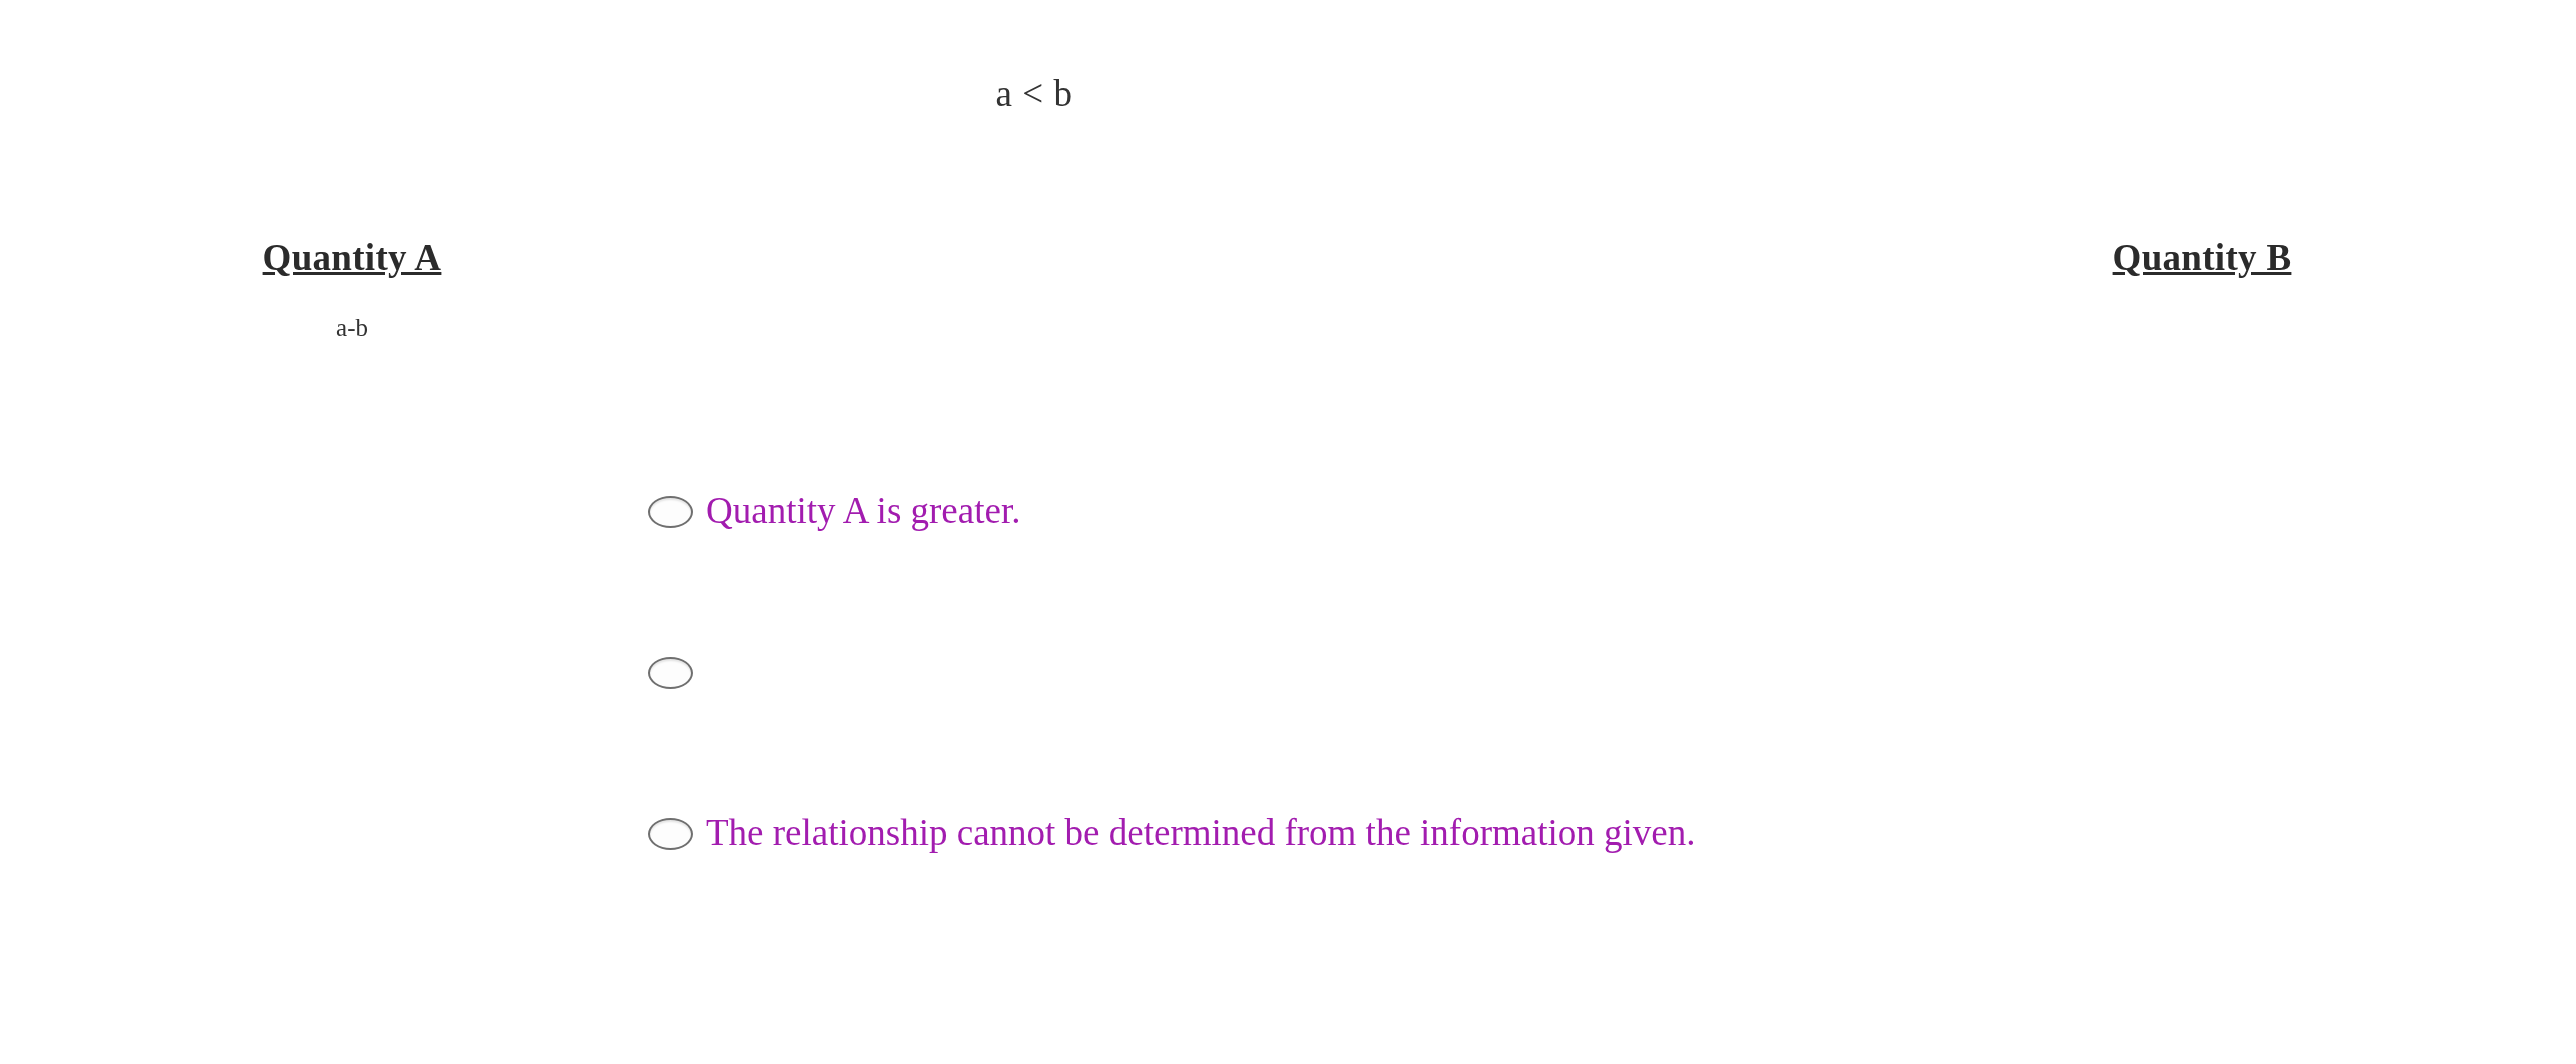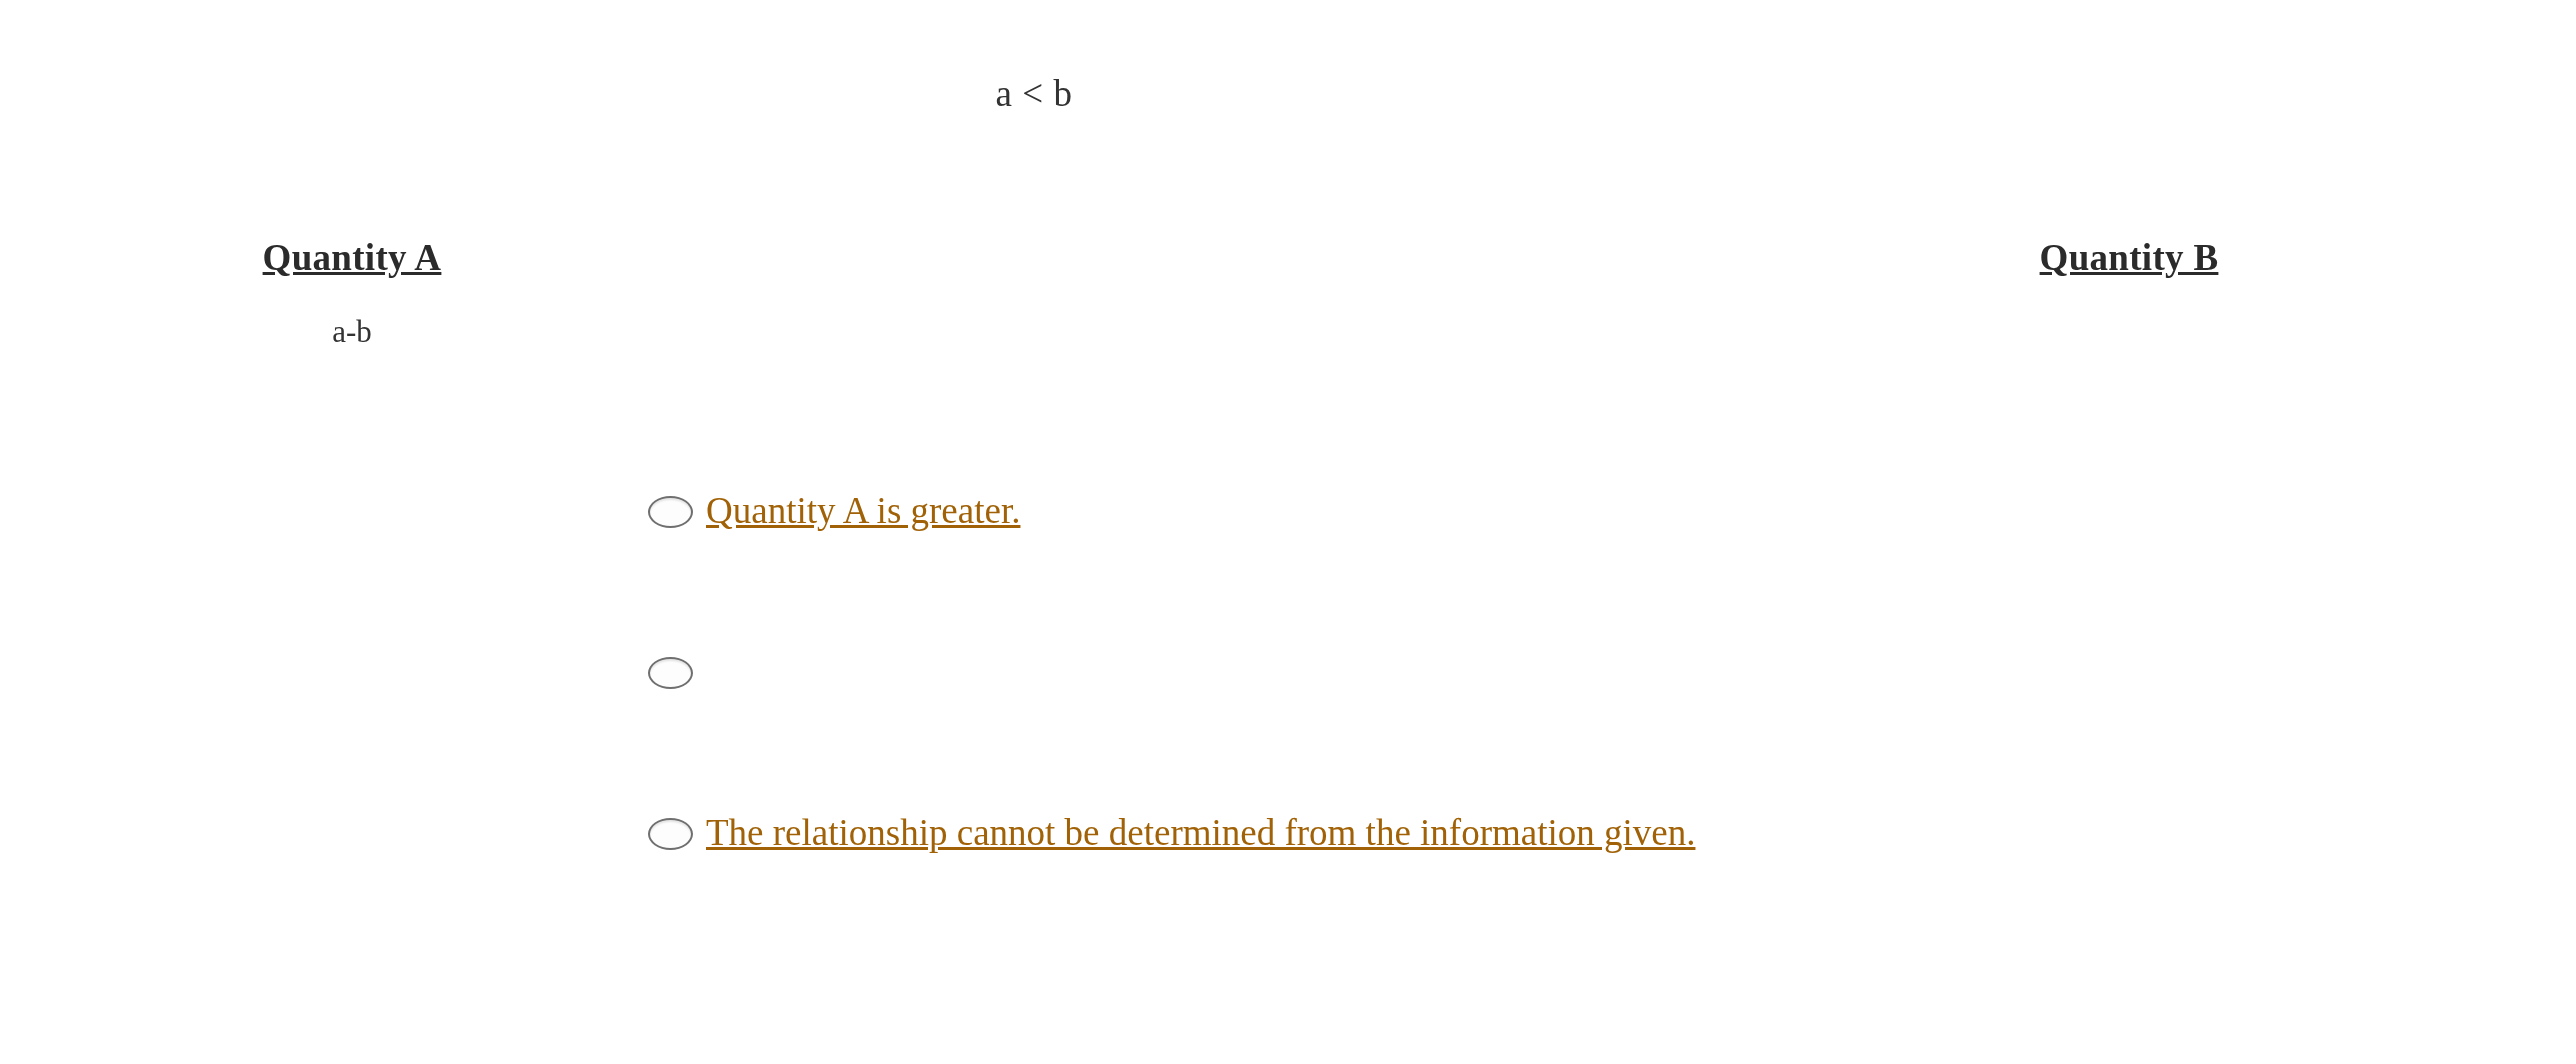--- a/index.html
+++ b/index.html
@@ -40,34 +40,34 @@
     left: 0;
     width: 2576px;
     height: 185px;
   }
   .quantity-col {
     position: absolute;
     width: 648px;
     text-align: center;
   }
   .quantity-col.a { left: 28px; }
-  .quantity-col.b { left: 1805px; }
+  .quantity-col.b { left: 1878px; }
 
   .quantity-heading {
     font-size: 37px;
     font-weight: bold;
     text-decoration: underline;
     color: #2b2b2b;
     letter-spacing: 0.3px;
     display: inline-block;
     text-align: center;
   }
   .quantity-value {
     margin-top: 35px;
-    font-size: 31px;
+    font-size: 25px;
     color: #333333;
   }
 
   
   .options {
     position: absolute;
     top: 467px;
     left: 648px;
     width: 1851px;
   }
@@ -83,24 +83,23 @@
     height: 28px;
     flex: 0 0 auto;
     border: 2.8px solid #6f6f6f;
     border-radius: 50%;
     background: #fdfdfd;
     box-shadow: inset 0 1.9px 1.9px rgba(0,0,0,0.10);
     margin-right: 13px;
   }
   .option-label {
     font-size: 37px;
-    color: #a16207;
+    color: #a21caf;
     line-height: 1.1;
     white-space: nowrap;
-    text-decoration: underline;
   }
 </style>
 </head>
 <body>
 
 <div class="question-root">
 
   <div class="condition">a &lt; b</div>
 
   <div class="quantities">

